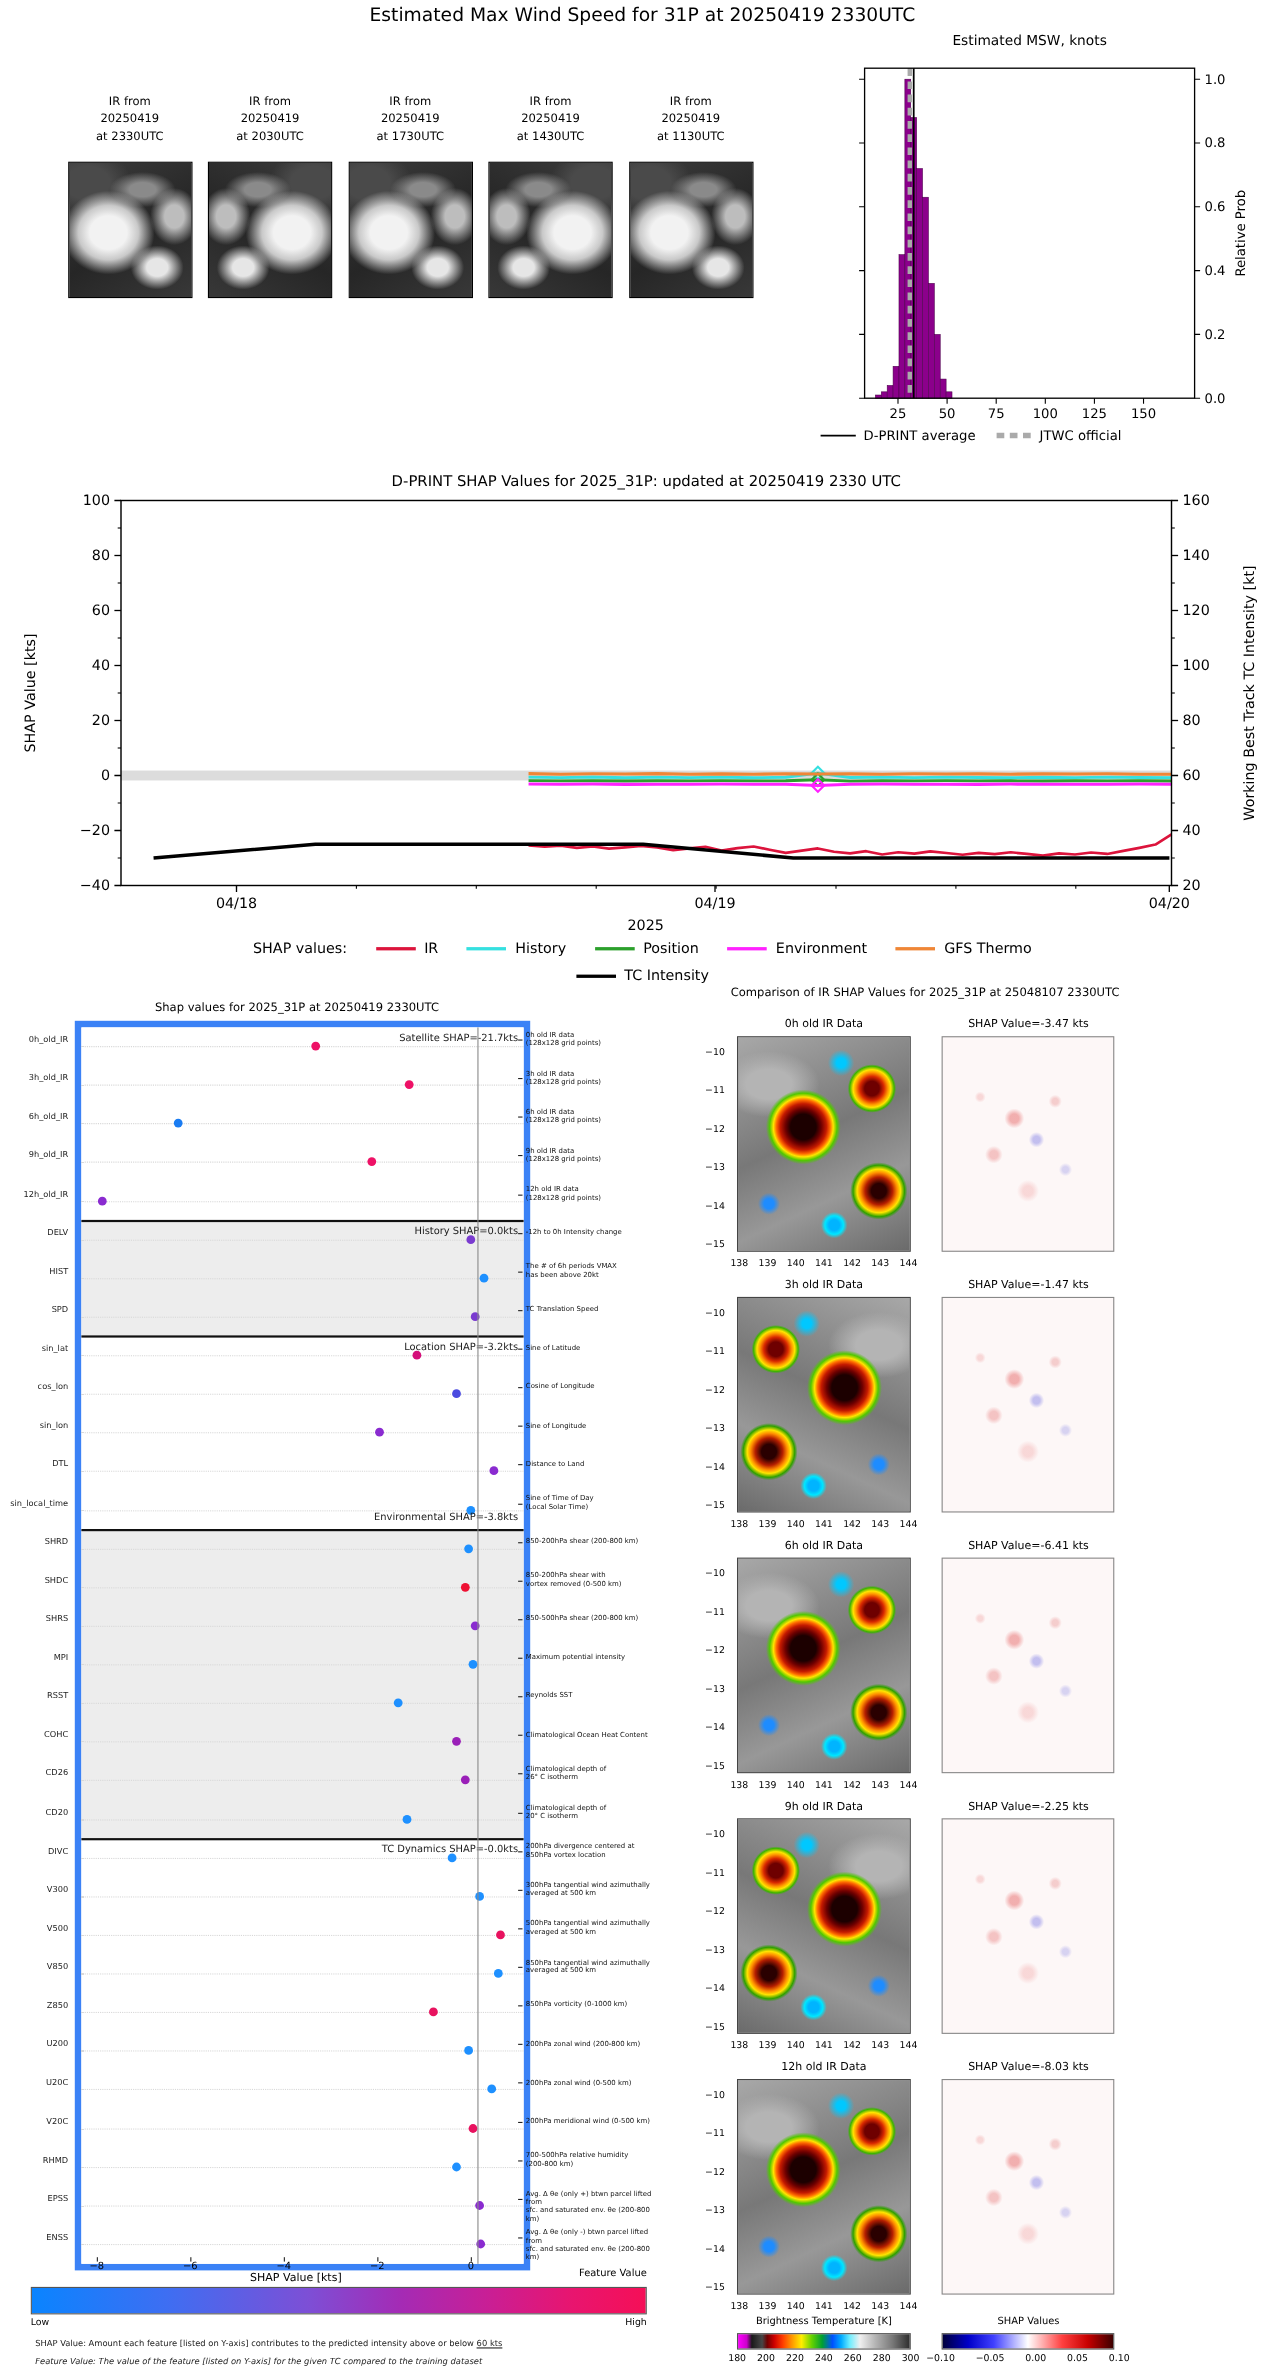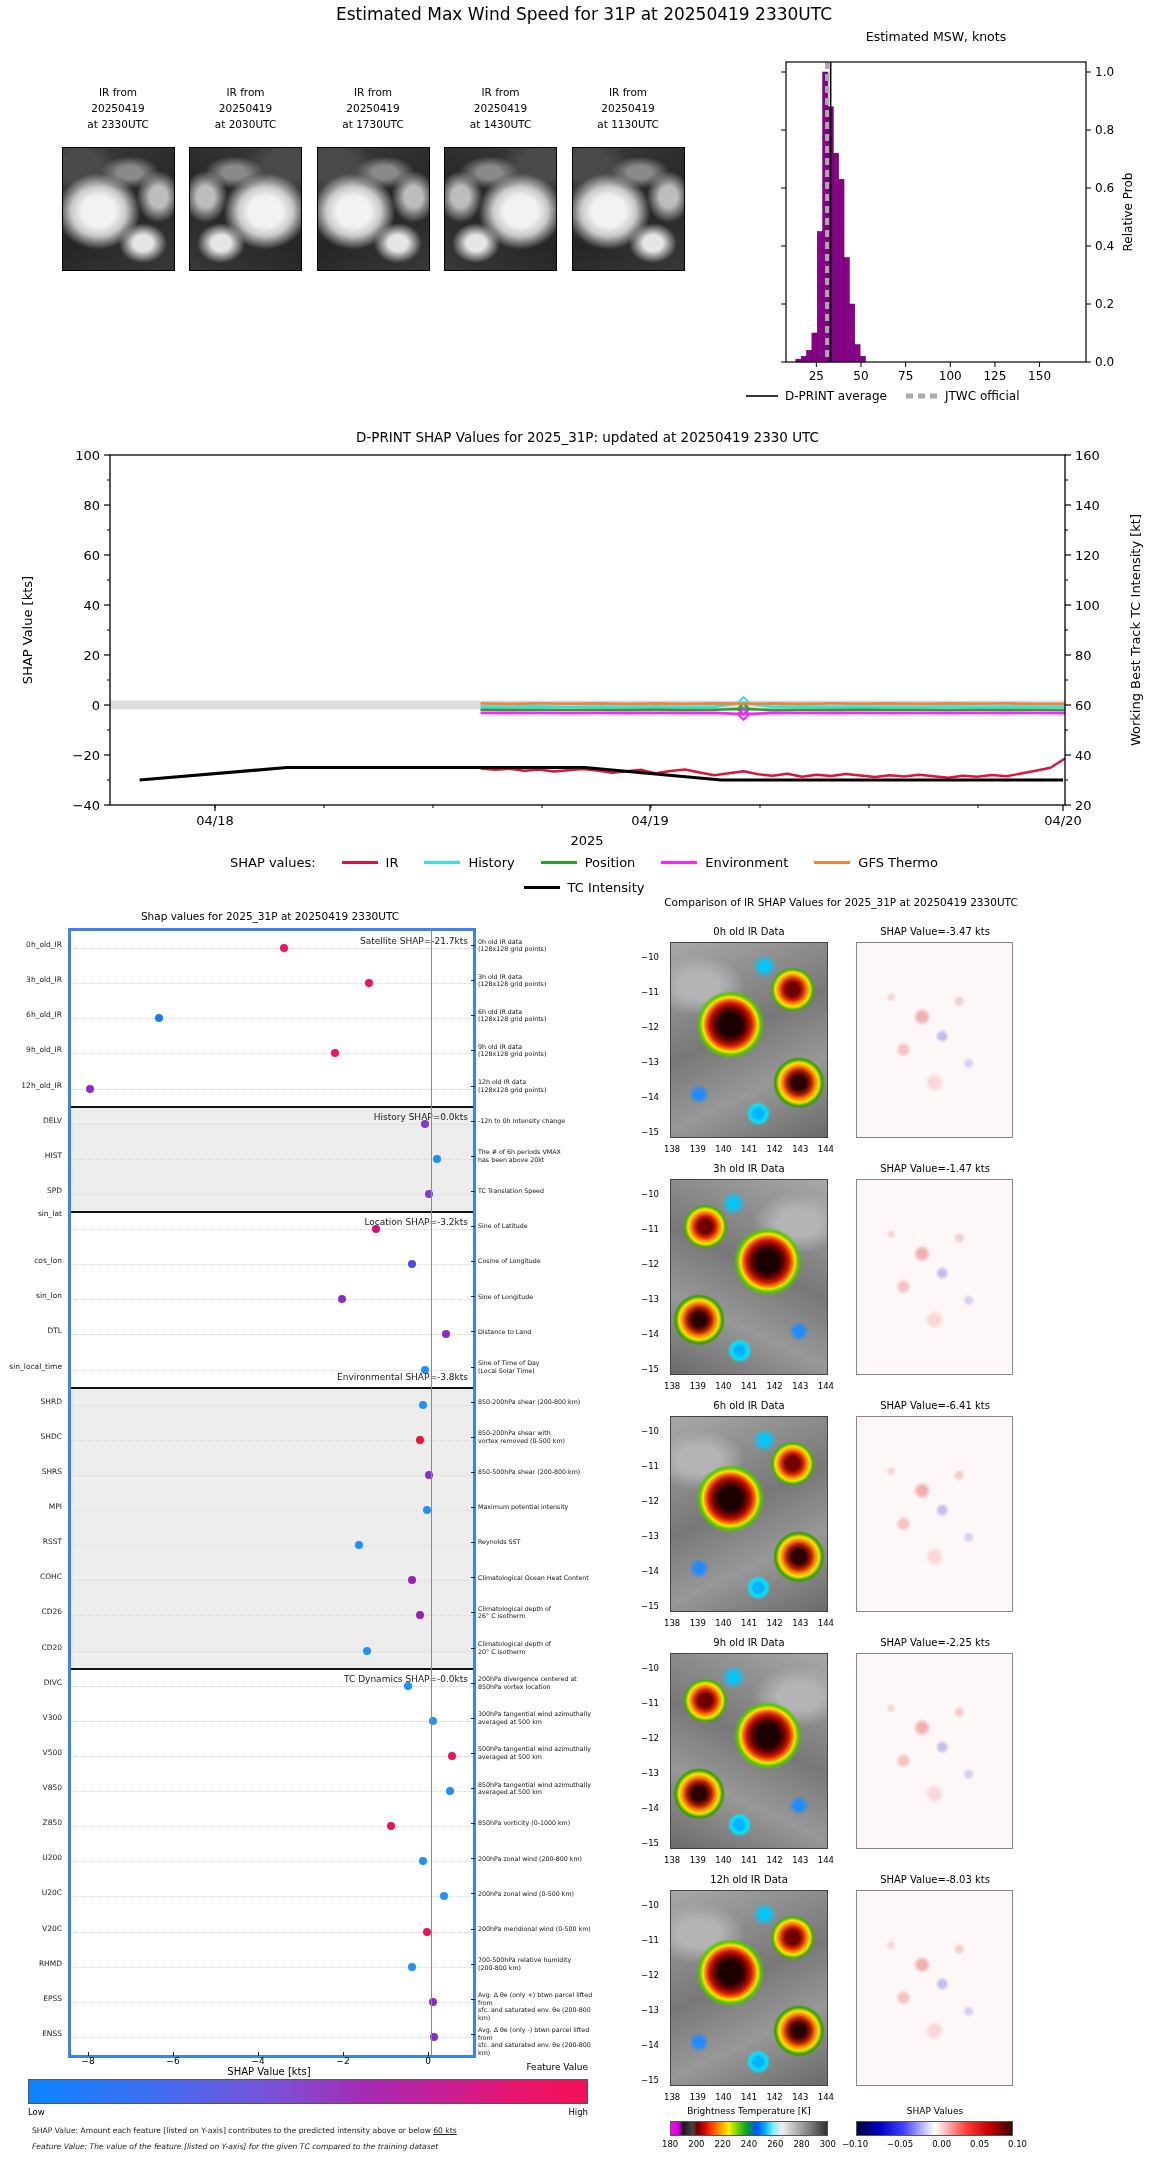--- a/index.html
+++ b/index.html
@@ -17,21 +17,21 @@
       radial-gradient(ellipse 40px 30px at 15% 15%, #4a4a4a 0 50%, rgba(60,60,60,0) 100%),
       linear-gradient(150deg,#3c3c3c,#262626 55%,#383838);}
   .ir-thumb.f{transform:scaleX(-1);}
   
   .leg-row{position:absolute;left:0;width:1168px;display:flex;justify-content:center;gap:26px;align-items:center;font-size:13px;}
   .leg-item{display:flex;align-items:center;gap:8px;}
   .leg-swatch{display:inline-block;width:36px;height:3px;}
   
   #dotplot{position:absolute;left:0;top:905px;width:600px;height:1253px;}
   .dp-title{position:absolute;left:0;top:5px;width:540px;text-align:center;font-size:10.5px;}
-  .dp-box{position:absolute;left:68px;top:23px;width:402px;height:1124px;border:3px solid #3b82f6;box-sizing:content-box;}
+  .dp-box{position:absolute;left:68px;top:23px;width:402px;height:1124px;border:6px solid #3b82f6;box-sizing:content-box;}
   .dp-sec{position:absolute;left:0;width:402px;}
   .dp-sec-line{position:absolute;left:0;width:402px;height:0;border-top:2px solid #111;}
   .dp-sec-label{position:absolute;right:5px;font-size:9px;color:#1a1a1a;white-space:nowrap;}
   .dp-grid{position:absolute;left:0;width:402px;height:0;border-top:1px dotted #d8d8d8;}
   .dp-zero{position:absolute;top:0;width:1px;height:1124px;background:#8a8a8a;}
   .dp-dot{position:absolute;width:8px;height:8px;border-radius:50%;}
   .dp-feat{position:absolute;left:0;width:62px;text-align:right;font-size:7.5px;color:#222;white-space:nowrap;}
   .dp-rtick{position:absolute;width:4px;height:1px;background:#222;left:471px;}
   .dp-desc{position:absolute;left:478px;width:118px;font-size:6.3px;line-height:7.5px;color:#111;}
   .dp-xtick{position:absolute;width:30px;margin-left:-15px;text-align:center;font-size:9px;top:1151px;}
@@ -398,21 +398,21 @@
       <div class="dp-rtick" style="top: 250.75px;"></div>
       <div class="dp-desc" style="top: 243.35px;">
         <div>The # of 6h periods VMAX</div>
         <div>has been above 20kt</div>
       </div>
       <div class="dp-feat" style="top: 280.875px;">SPD</div>
       <div class="dp-rtick" style="top: 285.875px;"></div>
       <div class="dp-desc" style="top: 282.175px;">
         <div>TC Translation Speed</div>
       </div>
-      <div class="dp-feat" style="top: 304px;">sin_lat</div>
+      <div class="dp-feat" style="top: 316px;">sin_lat</div>
       <div class="dp-rtick" style="top: 321px;"></div>
       <div class="dp-desc" style="top: 317.3px;">
         <div>Sine of Latitude</div>
       </div>
       <div class="dp-feat" style="top: 351.125px;">cos_lon</div>
       <div class="dp-rtick" style="top: 356.125px;"></div>
       <div class="dp-desc" style="top: 352.425px;">
         <div>Cosine of Longitude</div>
       </div>
       <div class="dp-feat" style="top: 386.25px;">sin_lon</div>
@@ -548,21 +548,21 @@
       <div class="dp-xtick" style="left: 428px;">0</div>
       <div class="dp-xlabel">SHAP Value [kts]</div>
       <div class="dp-cbar-title">Feature Value</div>
       <div class="dp-cbar"></div>
       <div class="dp-low">Low</div>
       <div class="dp-high">High</div>
       <div class="dp-foot" style="top: 1221px;"><span>SHAP Value: Amount each feature [listed on Y-axis] contributes to the predicted intensity above or below </span><span style="text-decoration: underline;">60 kts</span></div>
       <div class="dp-foot" style="top: 1237px; font-style: italic;">Feature Value: The value of the feature [listed on Y-axis] for the given TC compared to the training dataset</div>
     </div>
   <div id="comparison">
-      <div class="cmp-title">Comparison of IR SHAP Values for 2025_31P at 20250419 2330UTC</div>
+      <div class="cmp-title">Comparison of IR SHAP Values for 2025_31P at 25048107 2330UTC</div>
       <div class="cmp-rowtitle" style="left: 50px; top: 36px;">0h old IR Data</div>
       <div class="cmp-rowtitle" style="left: 236px; top: 36px;">SHAP Value=-3.47 kts</div>
       <div class="ir-map" style="top: 52px;"></div>
       <div class="shap-map" style="top: 52px;"></div>
       <div class="cmp-ytick" style="top: 62px;">−10</div>
       <div class="cmp-ytick" style="top: 97px;">−11</div>
       <div class="cmp-ytick" style="top: 132px;">−12</div>
       <div class="cmp-ytick" style="top: 167px;">−13</div>
       <div class="cmp-ytick" style="top: 202px;">−14</div>
       <div class="cmp-ytick" style="top: 237px;">−15</div>

